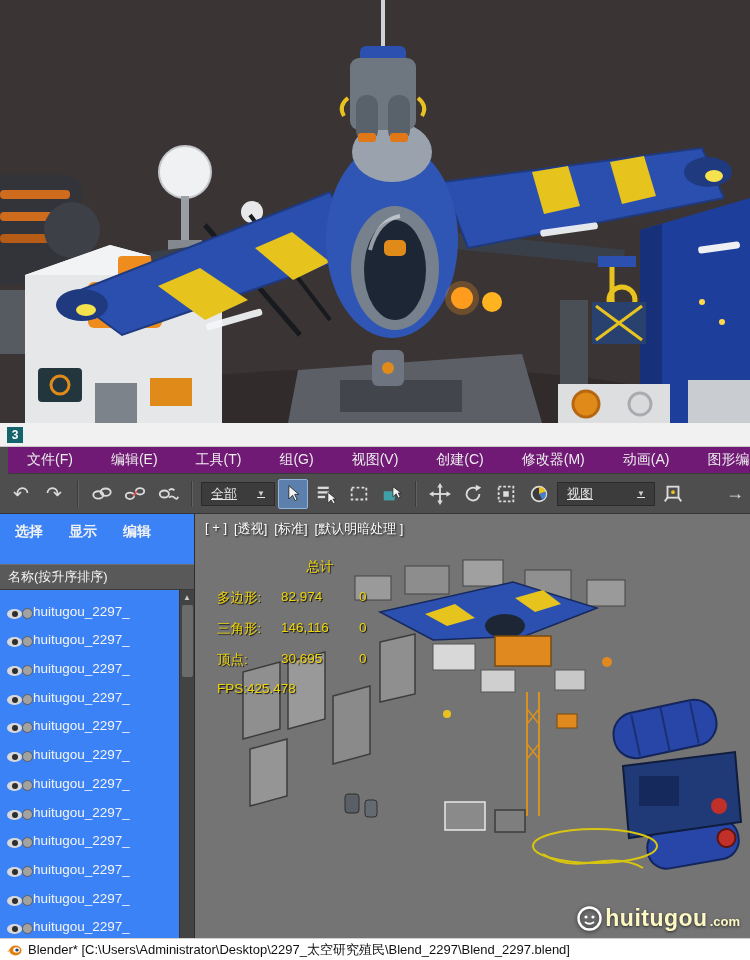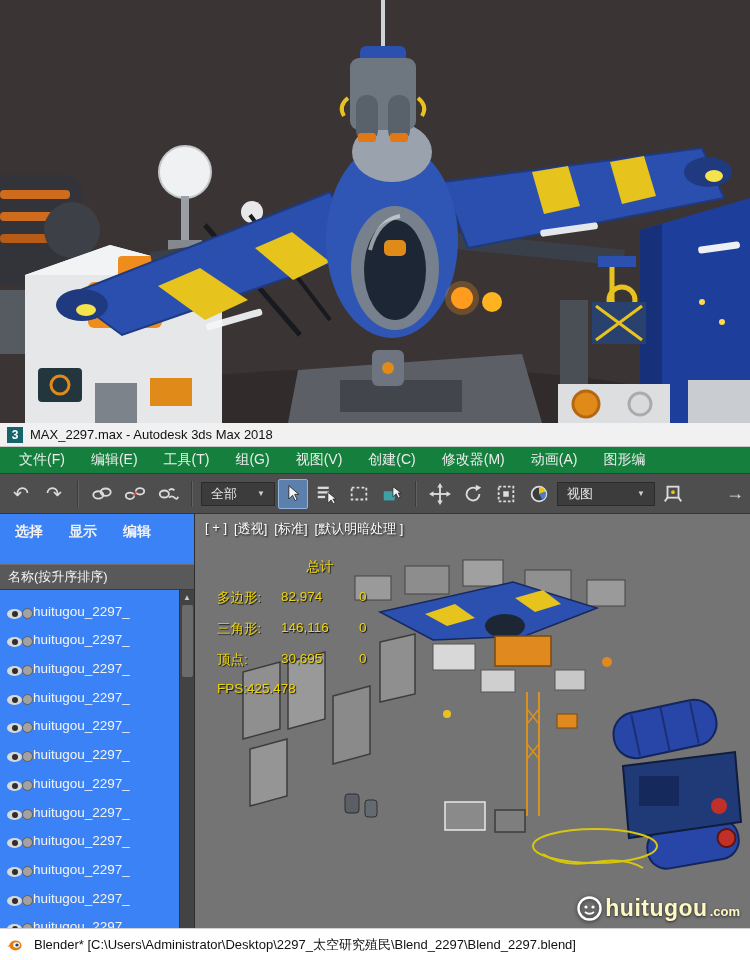--- a/index.html
+++ b/index.html
@@ -11,34 +11,34 @@
   .render-area { height:423px; position:relative; background:#3b3434; overflow:hidden; flex:none; }
   .render-area svg { position:absolute; inset:0; }
 
   
   .titlebar { height:24px; background:#f1f1f1; display:flex; align-items:center; gap:7px;
               padding:0 7px; font-size:13px; color:#111; border-bottom:1px solid #c9c9c9; flex:none; }
   .app-icon { width:16px; height:16px; background:#15646b; color:#fff; font-size:12px; font-weight:bold;
               display:flex; align-items:center; justify-content:center; flex:none; }
 
   
-  .menubar { height:27px; background:#15803d; display:flex; align-items:center; gap:0;
+  .menubar { height:27px; background:#701a75; display:flex; align-items:center; gap:12px;
              padding:0 6px; color:#ececec; font-size:14px; white-space:nowrap; overflow:hidden;
-             border-bottom:1px solid #3a3a3a; flex:none; }
+             border-bottom:1px solid #3a3a3a; flex:none;margin-left:8px; }
   .menu-item { padding:3px 13px; cursor:default; }
 
   
   .toolbar { height:40px; background:#4e4e4e; display:flex; align-items:center; gap:3px;
              padding:0 6px; border-bottom:1px solid #353535; flex:none; overflow:hidden; }
   .tbtn { width:30px; height:30px; display:flex; align-items:center; justify-content:center;
           color:#dcdcdc; font-size:19px; border-radius:2px; flex:none; }
   .tbtn.active { background:#5c80ab; border:1px solid #8fb4e0; }
   .tsep { width:2px; height:26px; background:#3b3b3b; border-right:1px solid #616161; margin:0 5px; flex:none; }
   .tdrop { height:24px; background:#3c3c3c; border:1px solid #2b2b2b; color:#e4e4e4; font-size:13px;
-           display:flex; align-items:center; gap:4px; padding:0 9px; flex:none; }
+           display:flex; align-items:center; gap:4px; padding:0 9px; flex:none;text-decoration:underline; }
   .caret { font-size:8px; color:#cfcfcf; }
   .overflow-arrow { margin-left:auto; color:#dcdcdc; font-size:18px; }
 
   
   .workspace { flex:1; display:flex; min-height:0; }
 
   .left-panel { width:195px; background:#3b82f6; display:flex; flex-direction:column;
                 border-right:1px solid #2d2d2d; flex:none; }
   .panel-tabs { height:36px; display:flex; gap:26px; align-items:center; padding:0 15px;
                 color:#f2f2f2; font-weight:bold; font-size:14px; flex:none; }
@@ -71,21 +71,21 @@
   .st-sel { text-align:left; }
   .stats-fps { margin-top:12px; display:flex; }
 
   .watermark { position:absolute; right:10px; bottom:6px; display:flex; align-items:center; gap:2px;
                color:#fef9c3; z-index:3; }
   .wm-text { font-size:23px; font-weight:bold; letter-spacing:.5px; text-shadow:0 1px 3px rgba(0,0,0,.7); }
   .wm-com  { font-size:13px; font-weight:bold; align-self:flex-end; margin-bottom:3px;
              text-shadow:0 1px 3px rgba(0,0,0,.7); }
 
   
-  .statusbar { height:32px; background:#ffffff; display:flex; align-items:center; gap:12px;
+  .statusbar { height:22px; background:#ffffff; display:flex; align-items:center; gap:6px;
                padding:0 6px; font-size:13px; color:#111; border-top:1px solid #cfcfcf; flex:none;
                white-space:nowrap; overflow:hidden; }
 </style>
 </head>
 <body>
 
 <div class="app">
 
   <div class="render-area">
     <svg width="750" height="423" viewBox="0 0 750 423">
@@ -173,21 +173,20 @@
 
       <rect x="558" y="384" width="112" height="39" fill="#dcdee0"></rect>
       <circle cx="586" cy="404" r="13" fill="#e08a1a" stroke="#b5660f" stroke-width="3"></circle>
       <circle cx="640" cy="404" r="11" fill="#d9dadc" stroke="#a9abae" stroke-width="3"></circle>
       <rect x="688" y="380" width="62" height="43" fill="#c9ccd0"></rect>
     </svg>
   </div>
 
   <div class="titlebar">
     <div class="app-icon">3</div>
-    <div>MAX_2297.max - Autodesk 3ds Max 2018</div>
   </div>
 
   <div class="menubar">
     <span class="menu-item">文件(F)</span>
     <span class="menu-item">编辑(E)</span>
     <span class="menu-item">工具(T)</span>
     <span class="menu-item">组(G)</span>
     <span class="menu-item">视图(V)</span>
     <span class="menu-item">创建(C)</span>
     <span class="menu-item">修改器(M)</span>

